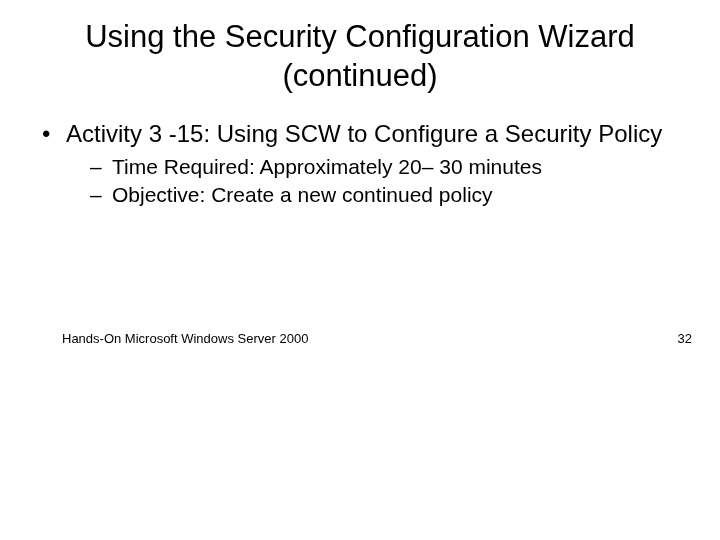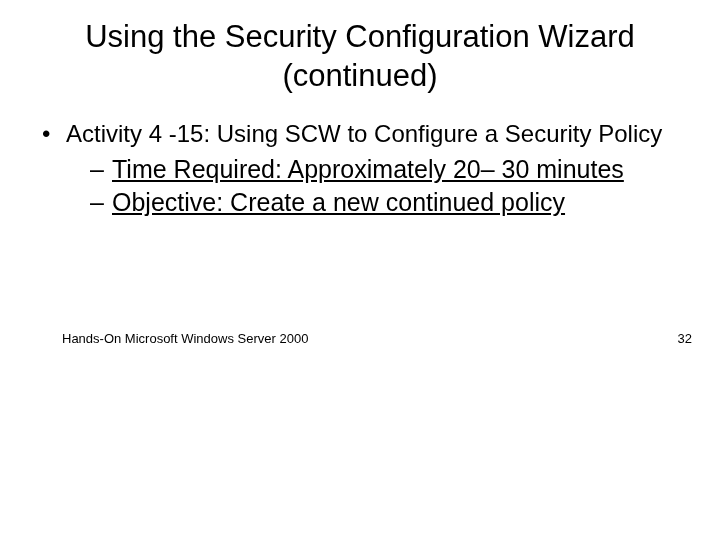--- a/index.html
+++ b/index.html
@@ -50,25 +50,24 @@
     left: 6px;
     top: 0;
     font-size: 24px;
   }
   ul.level2 {
     list-style: none;
     margin: 4px 0 0 0;
     padding: 0 0 0 24px;
   }
   ul.level2 > li {
-    font-size: 25px;
+    font-size: 21px;
     line-height: 1.35;
     position: relative;
     padding-left: 22px;
-    text-decoration: underline;
   }
   ul.level2 > li::before {
     content: "–";
     position: absolute;
     left: 0;
     top: 0;
   }
   .footer-left {
     position: absolute;
     left: 62px;
@@ -85,21 +84,21 @@
 </head>
 <body>
 
 <div class="slide">
 
   <div class="title">Using the Security Configuration Wizard (continued)</div>
 
   <div class="body">
     <ul class="level1">
       <li>
-        <span>Activity 4 -15: Using SCW to Configure a Security Policy</span>
+        <span>Activity 3 -15: Using SCW to Configure a Security Policy</span>
         <ul class="level2">
           <li>
             <span>Time Required: Approximately 20– 30 minutes</span>
           </li>
           <li>
             <span>Objective: Create a new continued policy</span>
           </li>
         </ul>
       </li>
     </ul>

